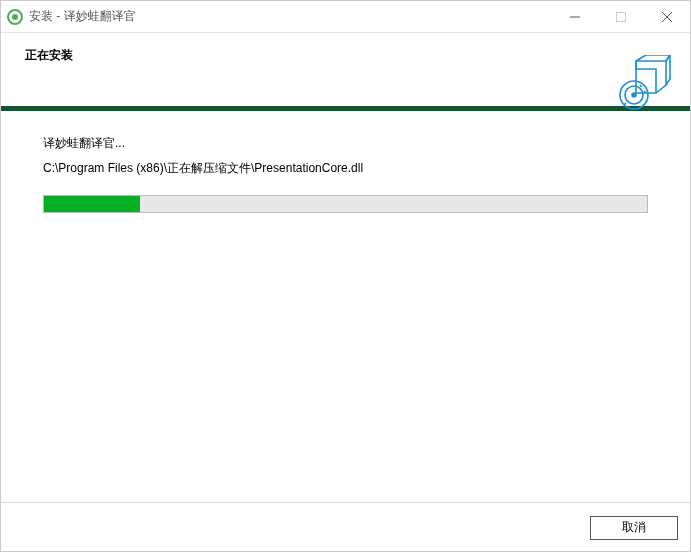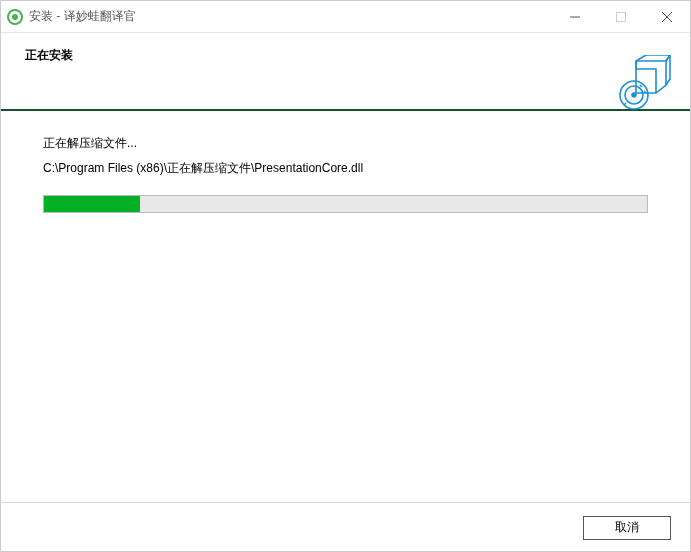--- a/index.html
+++ b/index.html
@@ -52,21 +52,21 @@
       height: 100%;
       display: flex;
       align-items: center;
       justify-content: center;
       color: #555;
       cursor: pointer;
     }
     .win-btn.disabled { color: #ccc; cursor: default; }
     .header {
       padding: 14px 24px 18px 24px;
-      border-bottom: 2px solid #14532d;
+      border-bottom: 5px solid #14532d;
       position: relative;
       min-height: 78px;
     }
     .header-title {
       font-weight: bold;
       font-size: 12px;
       color: #000;
       margin-bottom: 6px;
     }
     .header-subtitle {
@@ -106,21 +106,21 @@
     .footer {
       position: absolute;
       bottom: 0;
       left: 0;
       right: 0;
       height: 50px;
       border-top: 1px solid #d8d8d8;
       display: flex;
       align-items: center;
       justify-content: flex-end;
-      padding-right: 20px;
+      padding-right: 13px;
     }
     .cancel-btn {
       width: 88px;
       height: 24px;
       border: 1px solid #555;
       background: #fff;
       font-size: 12px;
       font-family: inherit;
       cursor: pointer;
     }
@@ -163,21 +163,21 @@
       <circle cx="18" cy="40" r="9"></circle>
       <circle cx="18" cy="40" r="2" fill="#1E90D4"></circle>
       <line x1="24" y1="30" x2="26" y2="32"></line>
       <line x1="28" y1="36" x2="30" y2="38"></line>
       <line x1="10" y1="48" x2="8" y2="50"></line>
     </svg>
   </div>
 </div>
 
 <div class="content">
-  <div class="extract-label">正在解压缩文件...</div>
+  <div class="extract-label">译妙蛙翻译官...</div>
   <div class="file-path">C:\Program Files (x86)\正在解压缩文件\PresentationCore.dll</div>
   <div class="progress-container">
     <div class="progress-fill" style="width: 16%;"></div>
   </div>
 </div>
 
 <div class="footer">
   <button class="cancel-btn">取消</button>
 </div>
 

